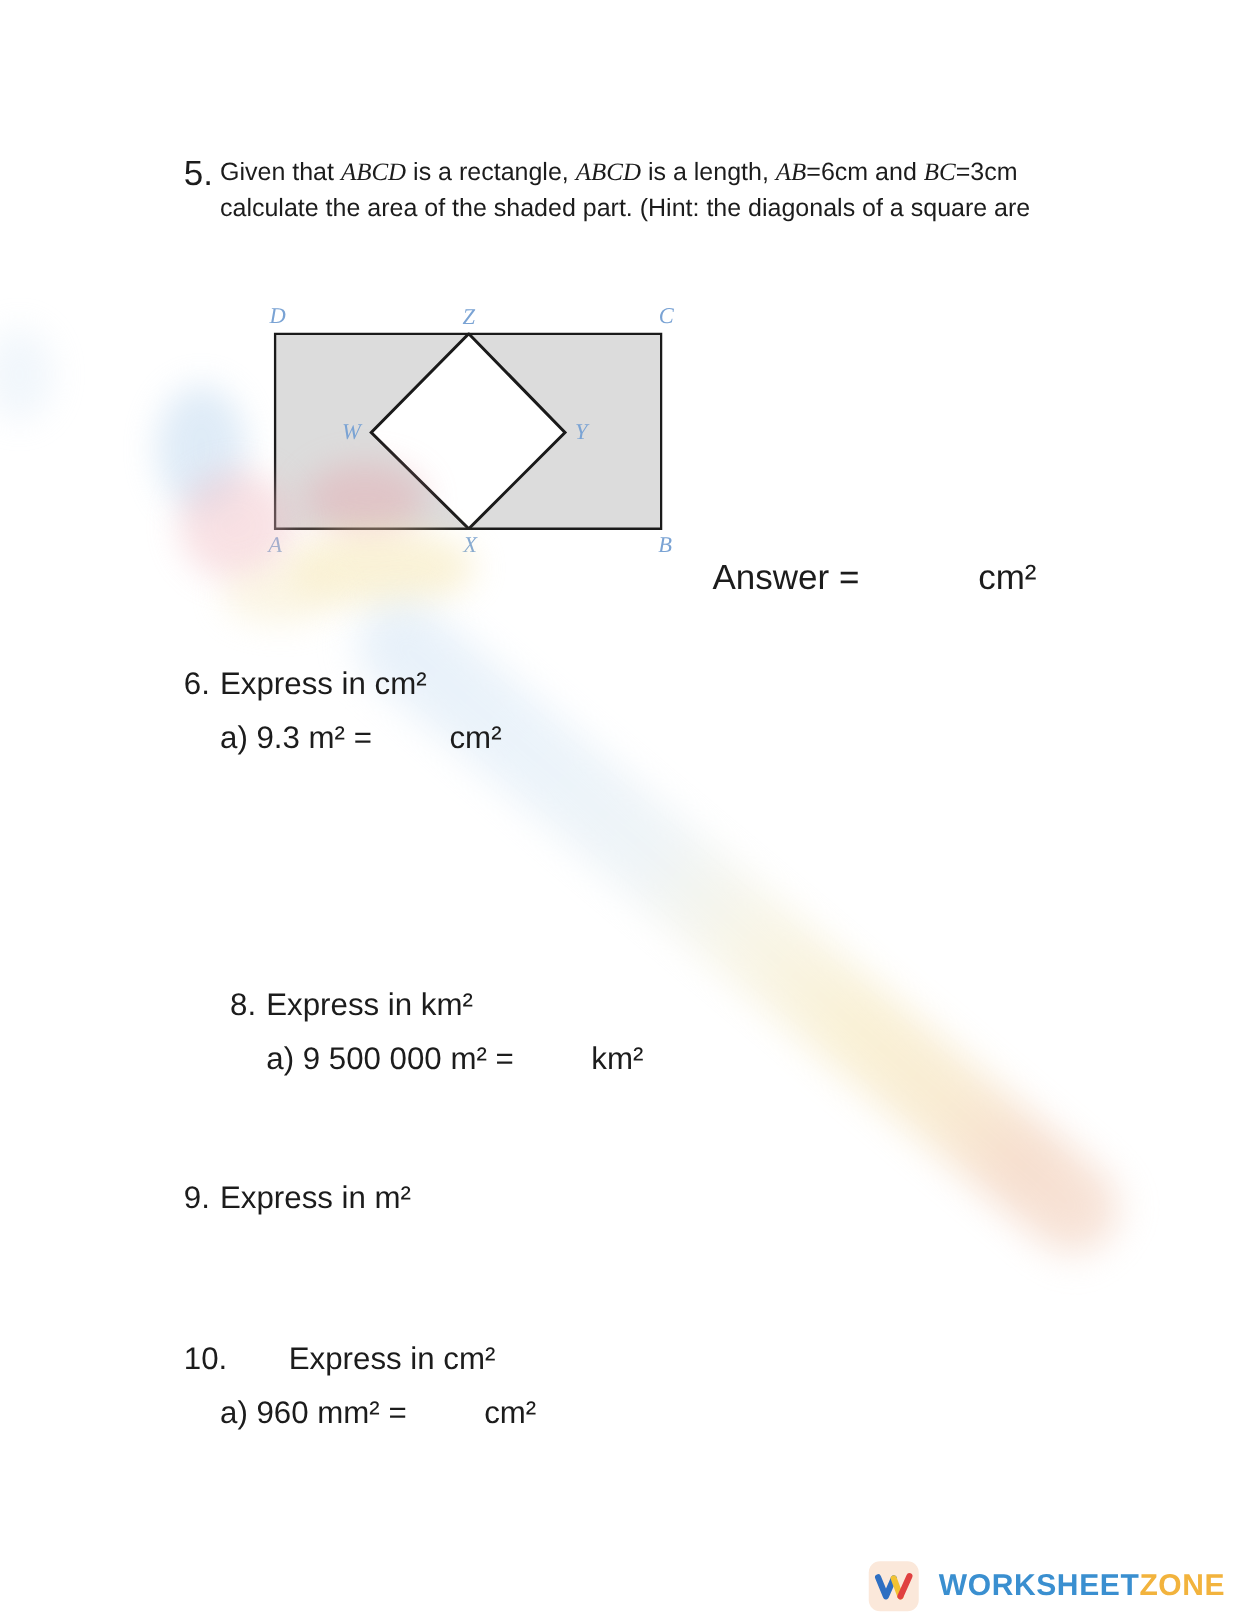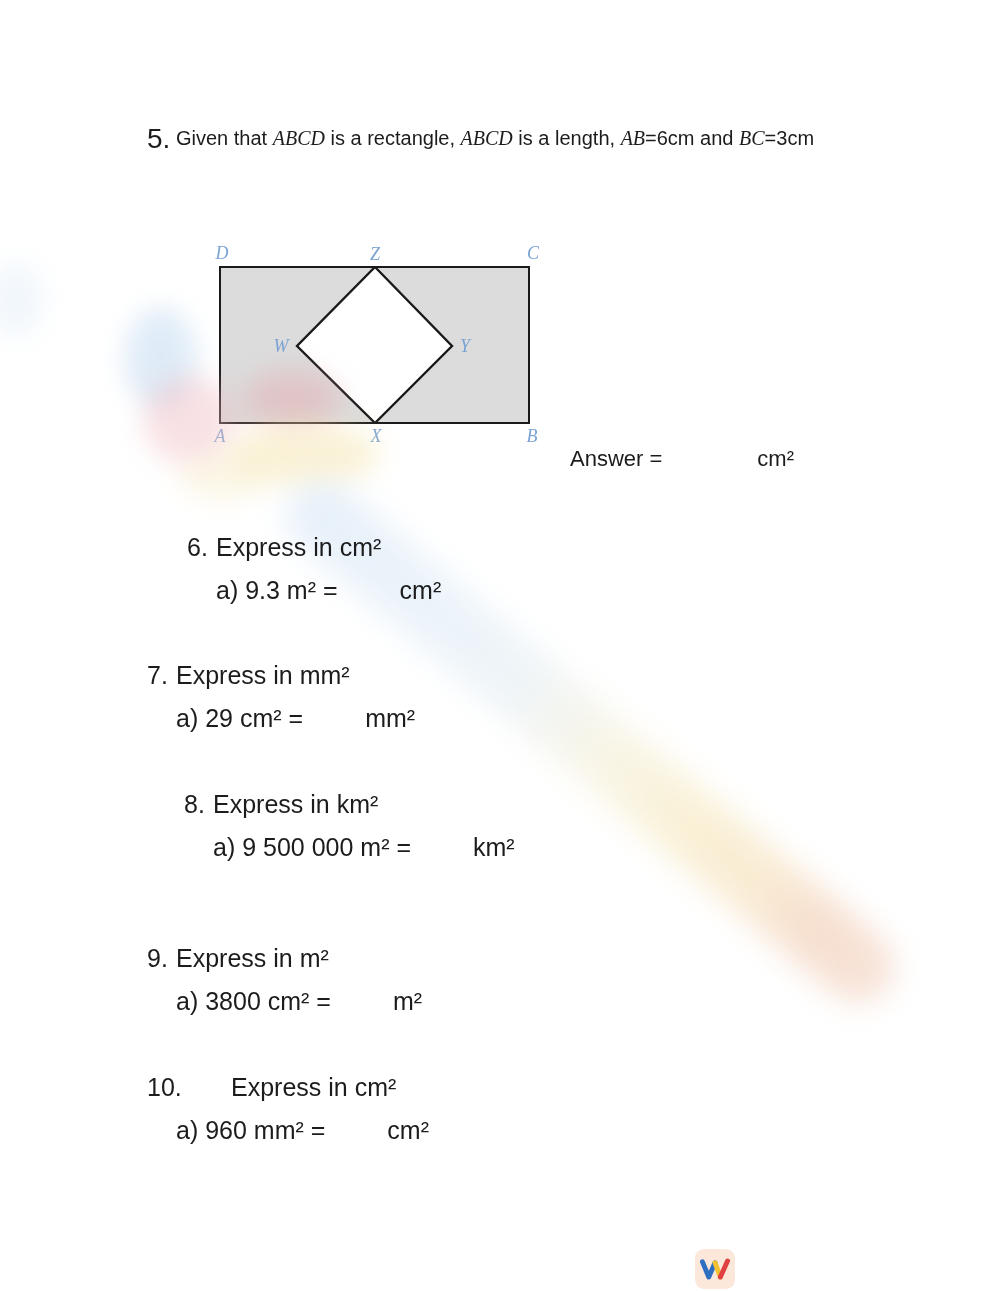--- a/index.html
+++ b/index.html
@@ -36,31 +36,31 @@
   .flabel {
     position:absolute; transform:translate(-50%,-50%);
     font-family:"Liberation Serif","DejaVu Serif",serif; font-style:italic;
     font-size:18px; color:#7aa3d4;
   }
   #lab-D{left:23px; top:10px;}  #lab-Z{left:176px; top:11px;}  #lab-C{left:334px; top:10px;}
   #lab-W{left:82px; top:103px;} #lab-Y{left:266px; top:103px;}
   #lab-A{left:21px; top:193px;} #lab-X{left:177px; top:193px;} #lab-B{left:333px; top:193px;}
 
   
-  .answer { position:absolute; left:570px; top:446px; font-size:22px; z-index:4; }
+  .answer { position:absolute; left:570px; top:446px; font-size:28px; z-index:4; }
   .answer .blank { display:inline-block; width:95px; }
 
   
   .qblock { position:absolute; left:147px; font-size:25px; z-index:4; }
   .qhead { line-height:32px; }
   .qhead .qnum { display:inline-block; min-width:29px; }
   #q10 .qnum { min-width:84px; }
   .aline { margin-top:11px; padding-left:29px; line-height:32px; }
   .aline .blank { display:inline-block; width:62px; }
-  #q6{top:531px;margin-left:40px;} #q7{top:659px;} #q8{top:788px;margin-left:37px;} #q9{top:942px;} #q10{top:1071px;}
+  #q6{top:531px;} #q7{top:659px;} #q8{top:788px;margin-left:37px;} #q9{top:942px;} #q10{top:1071px;}
 
   
   .footer { position:absolute; left:695px; top:1249px; display:flex; align-items:center; gap:16px; z-index:4; }
   .w-icon { width:40px; height:40px; background:#fbe8da; border-radius:9px;
             display:flex; align-items:center; justify-content:center; }
   .brand { font-size:24px; font-weight:bold; letter-spacing:.5px; white-space:nowrap; }
   .brand .first  { color:#3a8fd0; }
   .brand .second { color:#f2b33d; }
 </style>
 </head>
@@ -73,20 +73,21 @@
   <div class="wm" id="wm-pink"></div>
   <div class="wm" id="wm-red"></div>
   <div class="wm" id="wm-yellow"></div>
   <div class="wm" id="wm-yellow2"></div>
   <div class="wm" id="wm-band"></div>
 
   <section class="q5">
     <span class="qnum5">5.</span>
     <div class="lines">
       <div><span>Given that </span><span class="it">ABCD</span><span> is a rectangle, </span><span class="it">ABCD</span><span> is a length, </span><span class="it">AB</span><span>=6cm and </span><span class="it">BC</span><span>=3cm</span></div>
+      <div>calculate the area of the shaded part. (Hint: the diagonals of a square are</div>
     </div>
   </section>
 
   <div class="figure">
     <svg width="311" height="158" viewBox="0 0 311 158">
       <rect x="1" y="1" width="309" height="156" fill="#dcdcdc" stroke="#1a1a1a" stroke-width="2"></rect>
       <polygon points="156,1 233,80 156,157 78,80" fill="#ffffff" stroke="#1a1a1a" stroke-width="2.4"></polygon>
     </svg>
     <span class="flabel" id="lab-D">D</span>
     <span class="flabel" id="lab-Z">Z</span>
@@ -100,43 +101,39 @@
 
   <div class="answer">
     <span>Answer =</span><span class="blank"></span><span>cm²</span>
   </div>
 
   <section class="qblock" id="q6">
     <div class="qhead"><span class="qnum">6.</span><span>Express in cm²</span></div>
     <div class="aline"><span>a) 9.3 m² =</span><span class="blank"></span><span>cm²</span></div>
   </section>
 
-  <section class="qblock" id="q7">
-    <div class="qhead"><span class="qnum">7.</span><span>Express in mm²</span></div>
-    <div class="aline"><span>a) 29 cm² =</span><span class="blank"></span><span>mm²</span></div>
-  </section>
 
   <section class="qblock" id="q8">
     <div class="qhead"><span class="qnum">8.</span><span>Express in km²</span></div>
     <div class="aline"><span>a) 9 500 000 m² =</span><span class="blank"></span><span>km²</span></div>
   </section>
 
   <section class="qblock" id="q9">
     <div class="qhead"><span class="qnum">9.</span><span>Express in m²</span></div>
-    <div class="aline"><span>a) 3800 cm² =</span><span class="blank"></span><span>m²</span></div>
   </section>
 
   <section class="qblock" id="q10">
     <div class="qhead"><span class="qnum">10.</span><span>Express in cm²</span></div>
     <div class="aline"><span>a) 960 mm² =</span><span class="blank"></span><span>cm²</span></div>
   </section>
 
   <div class="footer">
     <div class="w-icon">
       <svg width="34" height="30" viewBox="0 0 38 32">
         <polyline points="5,8 12,25 19,9" fill="none" stroke="#2e6fc2" stroke-width="5.5" stroke-linecap="round" stroke-linejoin="round"></polyline>
         <polyline points="19,9 25,25" fill="none" stroke="#f2c233" stroke-width="5.5" stroke-linecap="round" stroke-linejoin="round"></polyline>
         <polyline points="25,25 33,7" fill="none" stroke="#e04040" stroke-width="5.5" stroke-linecap="round" stroke-linejoin="round"></polyline>
       </svg>
     </div>
+    <div class="brand"><span class="first">WORKSHEET</span><span class="second">ZONE</span></div>
   </div>
 
 </div>
 
 </body></html>

